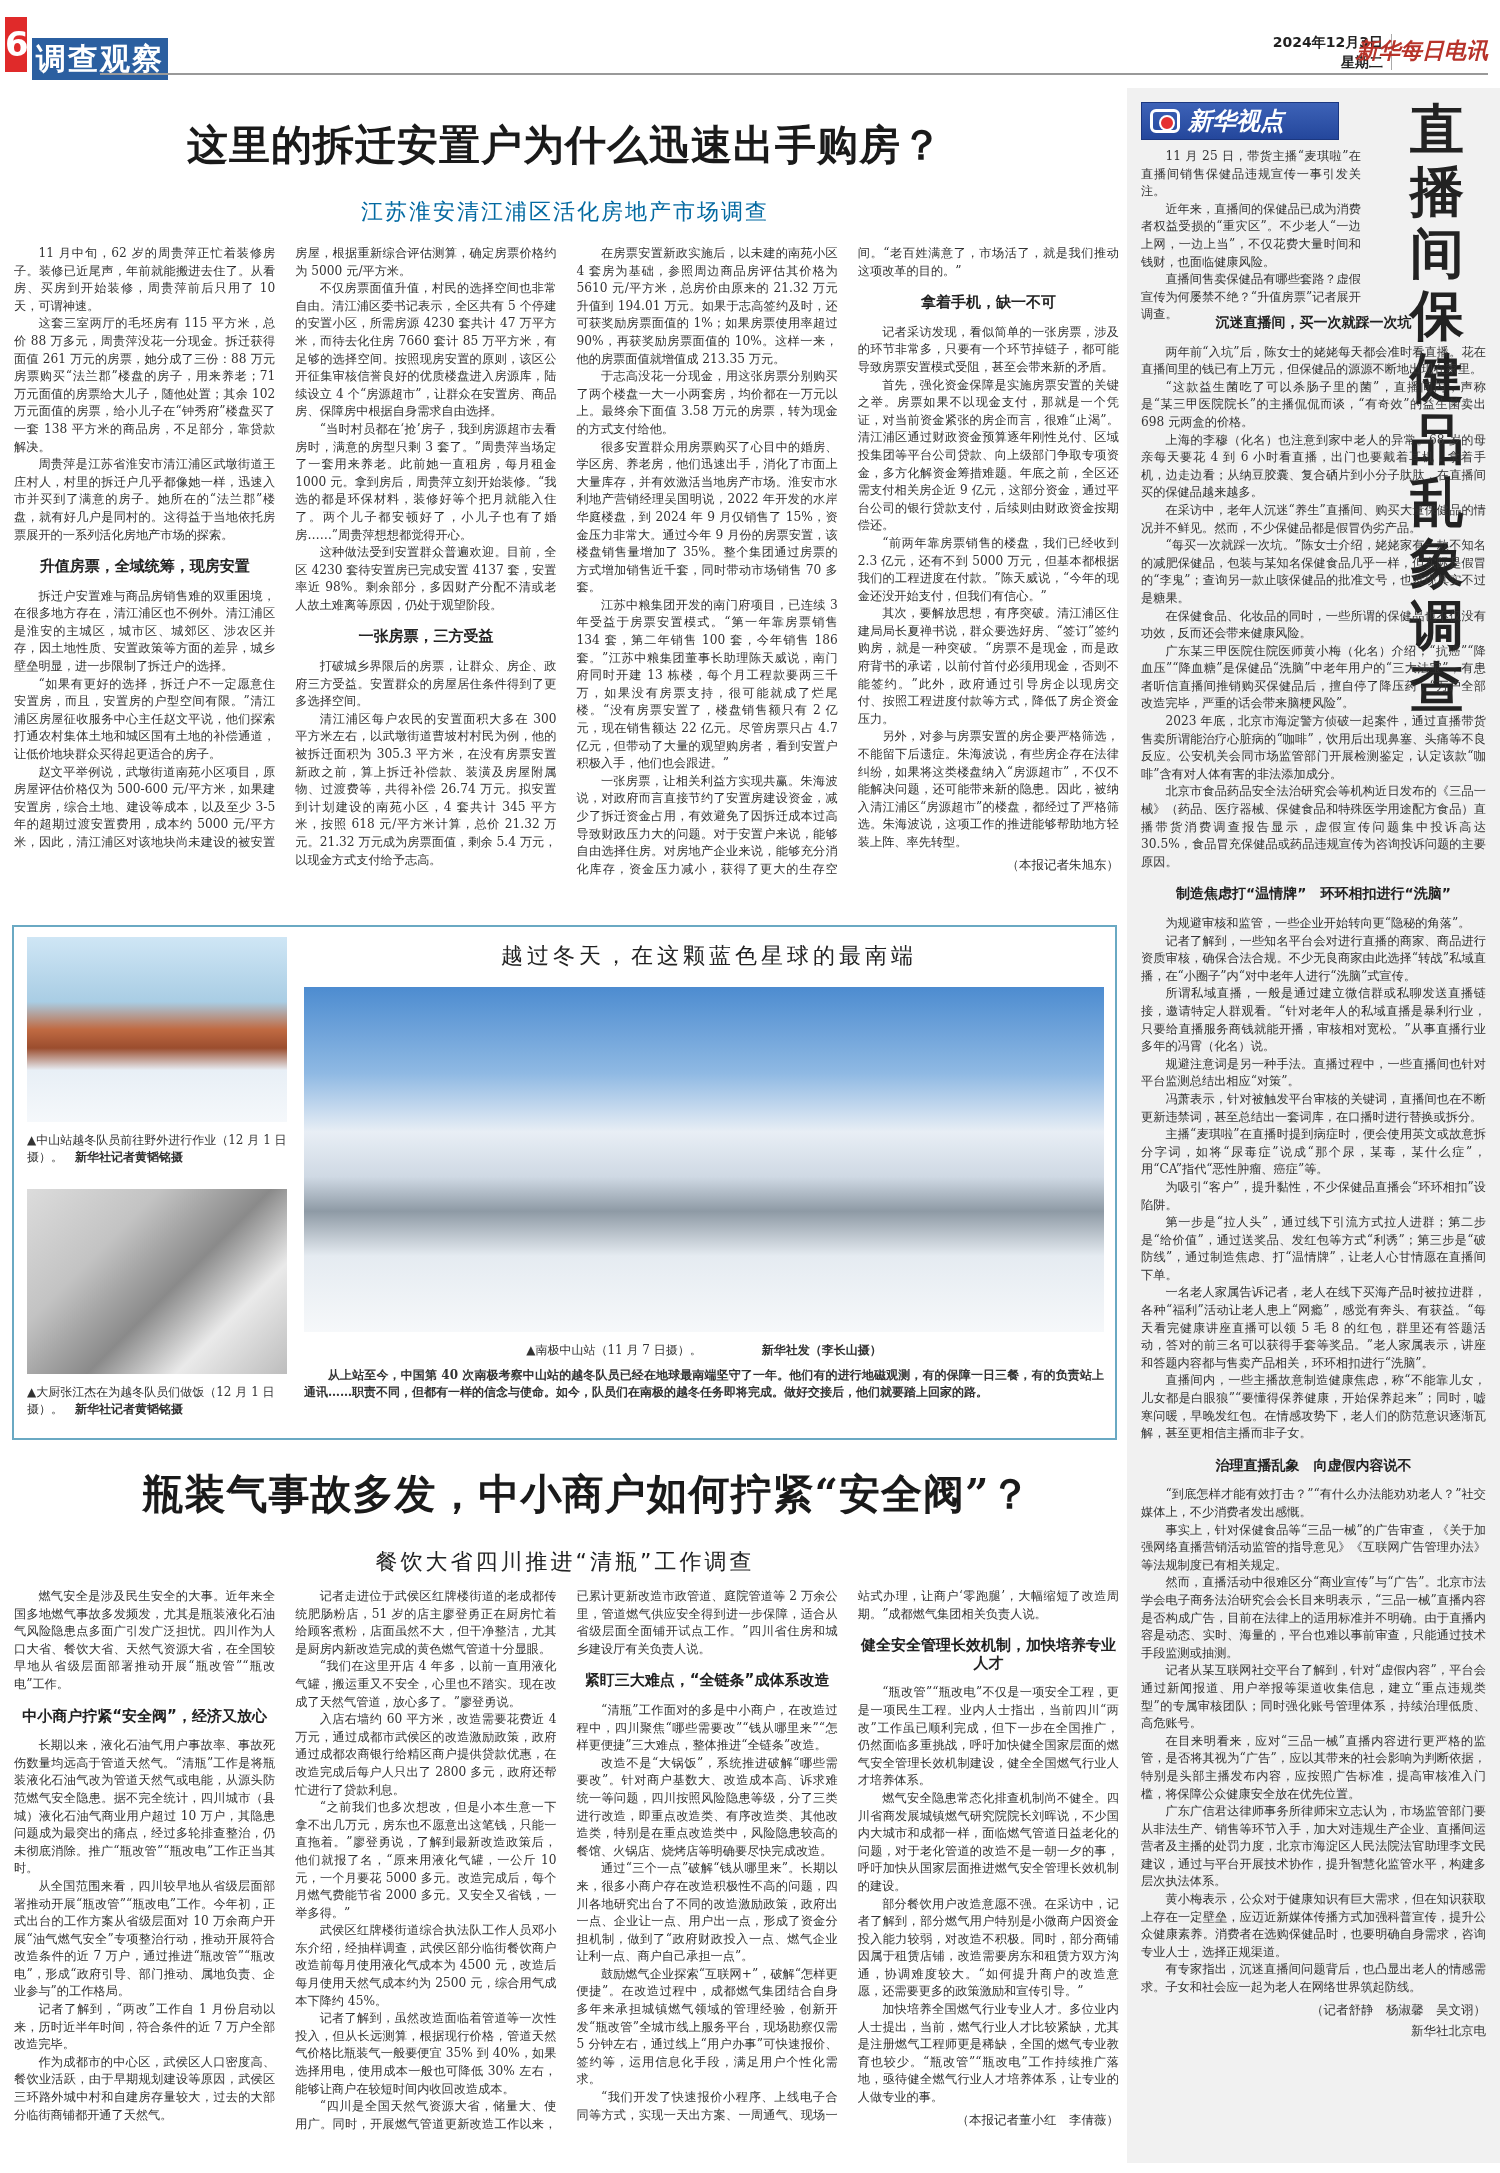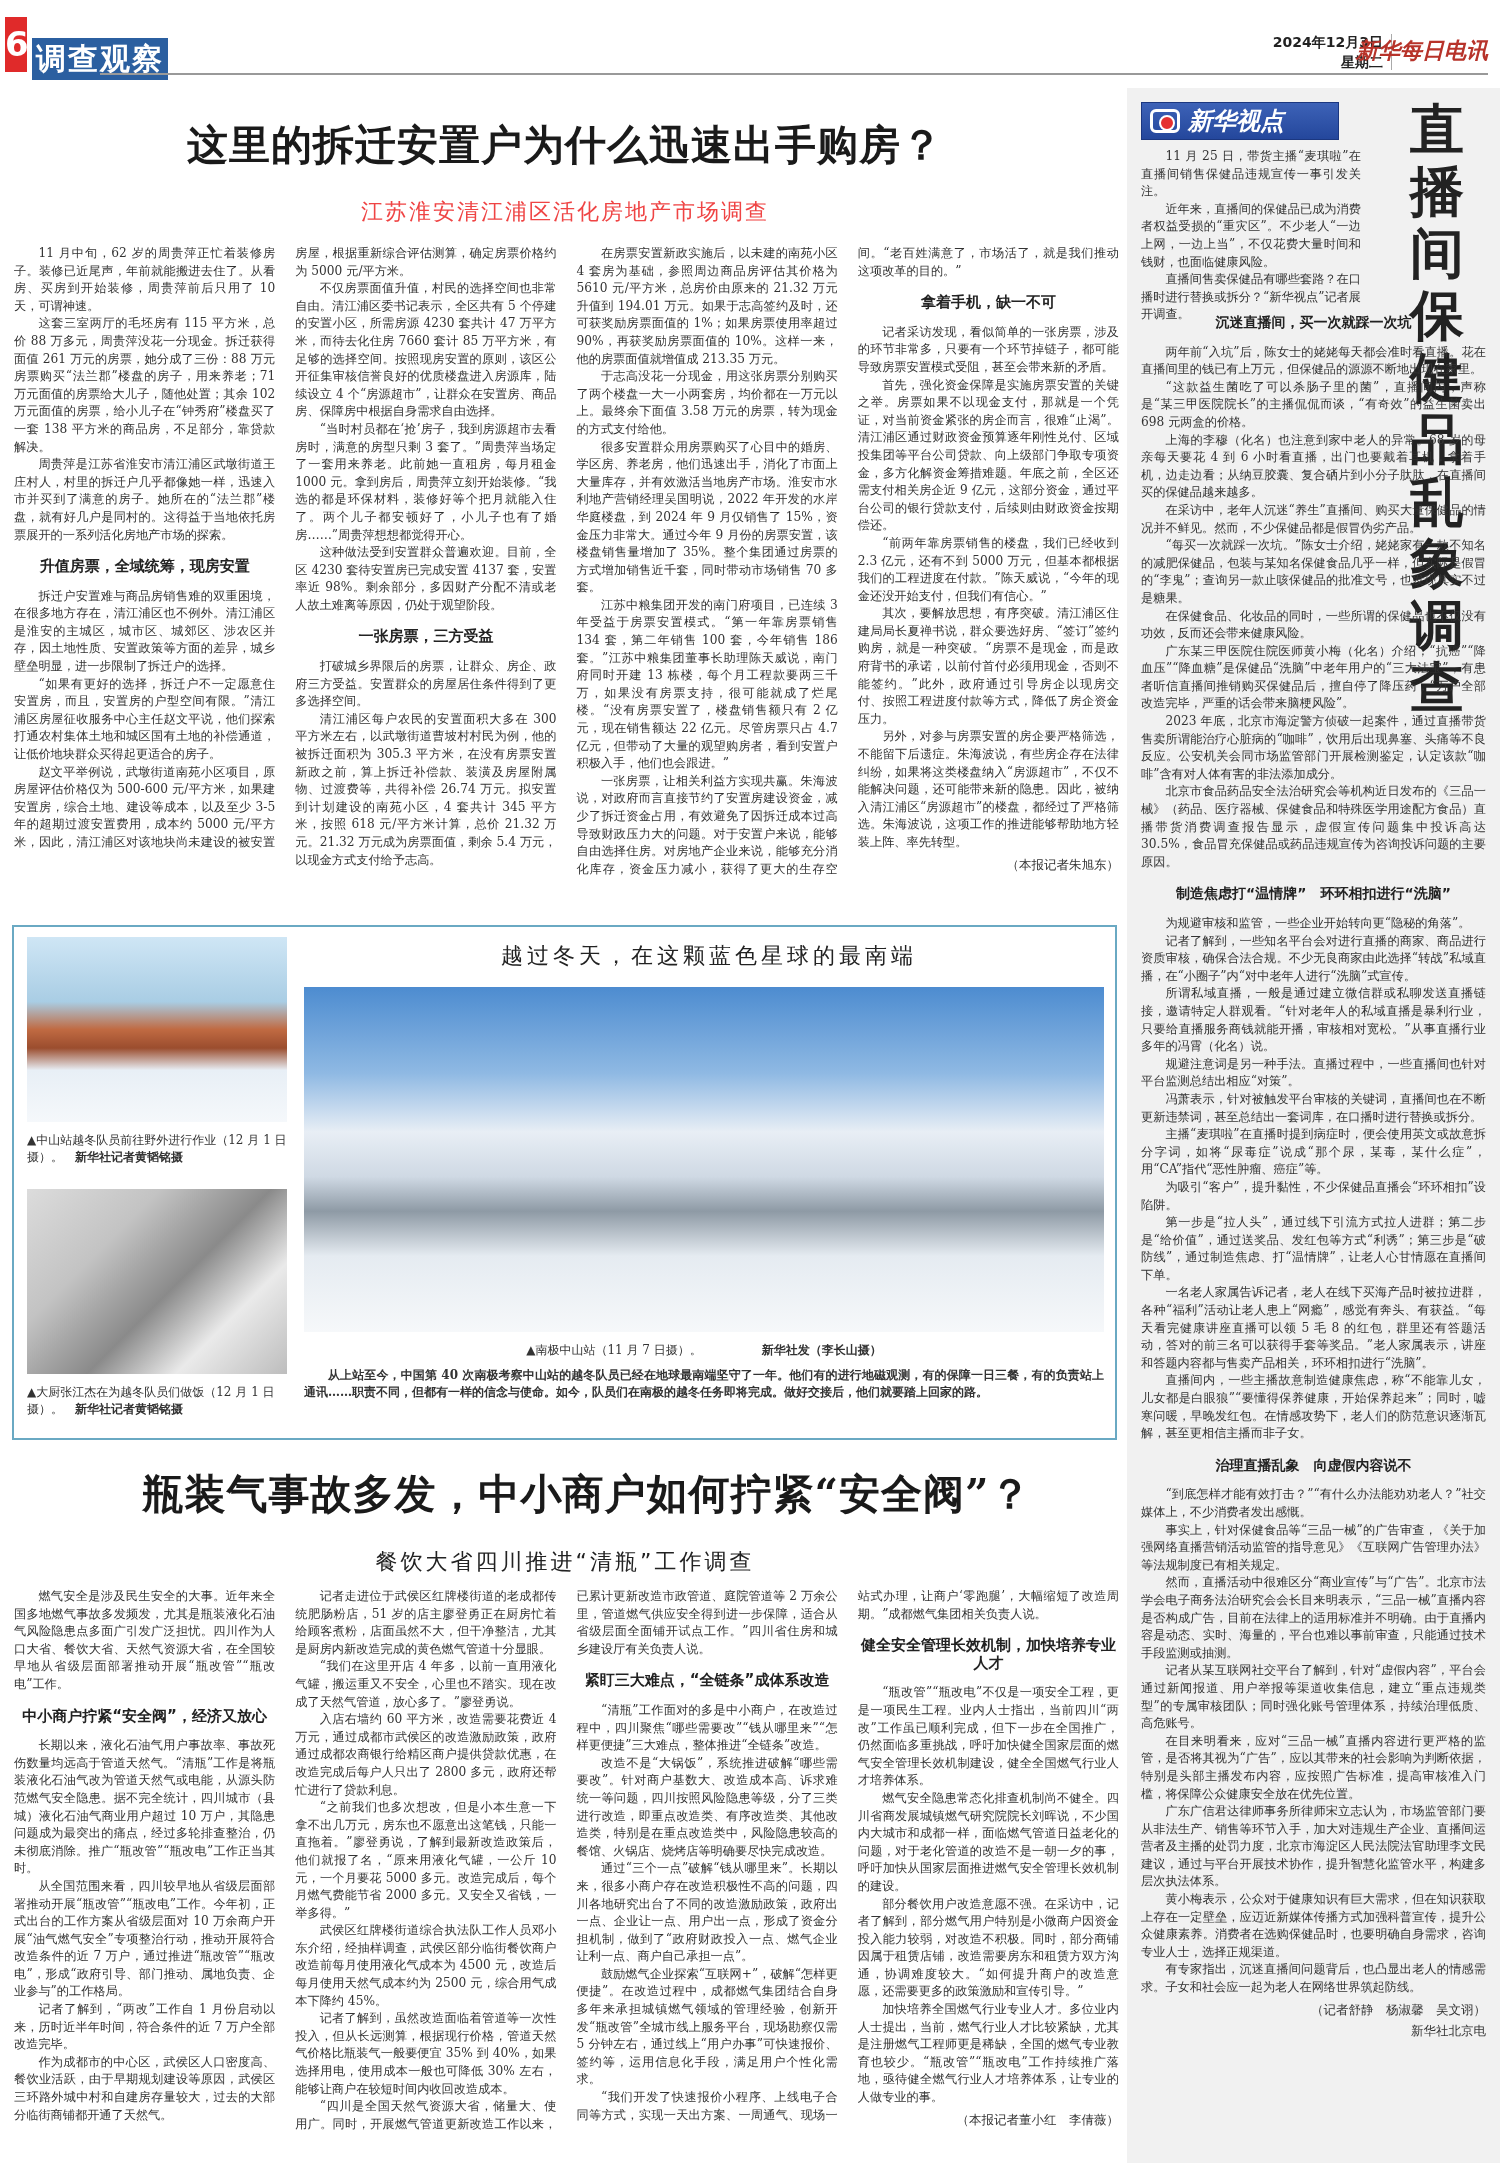--- a/index.html
+++ b/index.html
@@ -13,21 +13,21 @@
   .date { position: absolute; right: 117px; top: 32px; text-align: right; font-family: "DejaVu Sans", sans-serif; font-size: 14px; line-height: 20px; color: #222; font-weight: bold; }
   .date-sep { position: absolute; right: 108px; top: 34px; width: 1px; height: 36px; background: #aaa; }
   .paper-name { position: absolute; right: 12px; top: 36px; font-family: "DejaVu Serif", serif; font-size: 22px; font-weight: bold; color: #b7332a; font-style: italic; }
 
   .col-text { font-size: 12.2px; line-height: 17.6px; text-align: justify; color: #333; }
   .col-text p { text-indent: 2em; }
   .subhead { font-family: "DejaVu Sans", sans-serif; font-weight: bold; font-size: 15px; text-align: center; margin: 14px 0 12px; color: #222; text-indent: 0 !important; }
   .byline { font-family: "DejaVu Sans", sans-serif; font-size: 12.5px; text-align: right; margin-top: 4px; text-indent: 0 !important; }
 
   .headline1 { position: absolute; left: 0; top: 118px; width: 1130px; text-align: center; font-family: "DejaVu Serif", serif; font-weight: bold; font-size: 41px; letter-spacing: 1px; color: #1a1a1a; }
-  .subtitle1 { position: absolute; left: 0; top: 197px; width: 1130px; text-align: center; font-family: "DejaVu Sans", sans-serif; font-size: 22px; color: #ef4444; letter-spacing: 2px; }
+  .subtitle1 { position: absolute; left: 0; top: 197px; width: 1130px; text-align: center; font-family: "DejaVu Sans", sans-serif; font-size: 22px; color: #0369a1; letter-spacing: 2px; }
 
   .article1 { position: absolute; left: 14px; top: 245px; width: 1105px; height: 660px; column-count: 4; column-gap: 20px; }
 
   .photo-box { position: absolute; left: 12px; top: 925px; width: 1105px; height: 515px; border: 2px solid #6aa9c3; }
   .photo-title { position: absolute; left: 300px; top: 14px; width: 790px; text-align: center; font-family: "DejaVu Sans", sans-serif; font-size: 22px; letter-spacing: 4px; color: #222; }
   .photo-a { position: absolute; left: 13px; top: 10px; width: 260px; height: 185px; background: linear-gradient(180deg, #cfe6f5 0%, #a9cde4 35%, #c06a42 50%, #9b4d2e 60%, #e8eff6 72%, #f5f8fb 100%); }
   .photo-b { position: absolute; left: 13px; top: 262px; width: 260px; height: 185px; background: linear-gradient(135deg, #dcdcdc 0%, #c3c3c3 30%, #8a8a8a 55%, #eaeaea 75%, #bdbdbd 100%); }
   .photo-main { position: absolute; left: 290px; top: 60px; width: 800px; height: 345px; background: linear-gradient(180deg, #4d8cd0 0%, #8fb9e3 25%, #e8eef5 42%, #cfd9e4 55%, #8e9aa5 65%, #e5ebf1 78%, #f6f8fa 100%); }
   .cap { position: absolute; font-size: 12px; line-height: 17px; color: #333; }
   .cap .credit { font-family: "DejaVu Sans", sans-serif; font-weight: bold; margin-left: 12px; }
@@ -142,21 +142,21 @@
 
 <div class="sidebar">
   <div class="badge">
     <span class="badge-cam"></span>
     <span>新华视点</span>
   </div>
   <div class="vtitle">直播间保健品乱象调查</div>
   <div class="sb-top col-text">
     <p>11 月 25 日，带货主播“麦琪啦”在直播间销售保健品违规宣传一事引发关注。</p>
     <p>近年来，直播间的保健品已成为消费者权益受损的“重灾区”。不少老人“一边上网，一边上当”，不仅花费大量时间和钱财，也面临健康风险。</p>
-    <p>直播间售卖保健品有哪些套路？在口播时进行替换或拆分？“新华视点”记者展开调查。</p>
+    <p>直播间售卖保健品有哪些套路？虚假宣传为何屡禁不绝？“升值房票”记者展开调查。</p>
   </div>
   <div class="sb-body col-text">
     <div class="subhead" style="margin-top:4px;">沉迷直播间，买一次就踩一次坑</div>
     <p>两年前“入坑”后，陈女士的姥姥每天都会准时看直播。花在直播间里的钱已有上万元，但保健品的源源不断地出现在家里。</p>
     <p>“这款益生菌吃了可以杀肠子里的菌”，直播间内，声称是“某三甲医院院长”的主播侃侃而谈，“有奇效”的益生菌卖出 698 元两盒的价格。</p>
     <p>上海的李穆（化名）也注意到家中老人的异常。68 岁的母亲每天要花 4 到 6 小时看直播，出门也要戴着耳机，拿着手机，边走边看；从纳豆胶囊、复合硒片到小分子肽肽，在直播间买的保健品越来越多。</p>
     <p>在采访中，老年人沉迷“养生”直播间、购买大量保健品的情况并不鲜见。然而，不少保健品都是假冒伪劣产品。</p>
     <p>“每买一次就踩一次坑。”陈女士介绍，姥姥家有一款不知名的减肥保健品，包装与某知名保健食品几乎一样，但实际是假冒的“李鬼”；查询另一款止咳保健品的批准文号，也发现其实不过是糖果。</p>
     <p>在保健食品、化妆品的同时，一些所谓的保健品也不仅没有功效，反而还会带来健康风险。</p>
     <p>广东某三甲医院住院医师黄小梅（化名）介绍，“抗癌”“降血压”“降血糖”是保健品“洗脑”中老年用户的“三大法宝”，有患者听信直播间推销购买保健品后，擅自停了降压药，“万户全部改造完毕，严重的话会带来脑梗风险”。</p>

